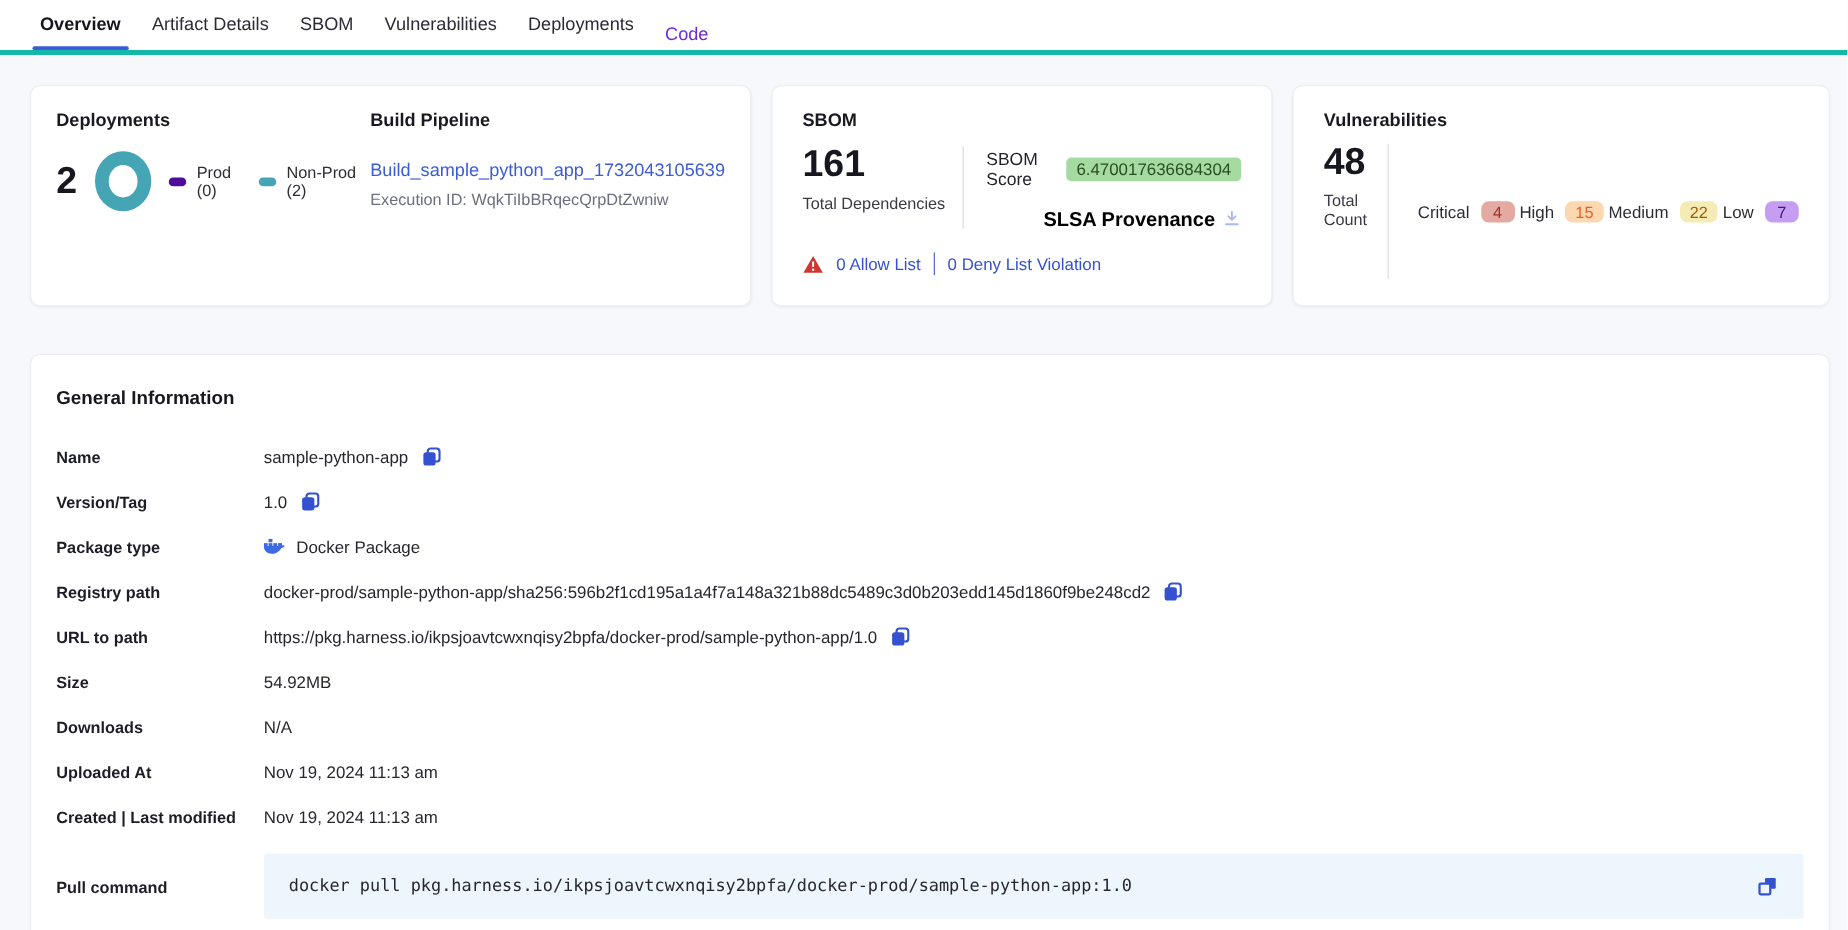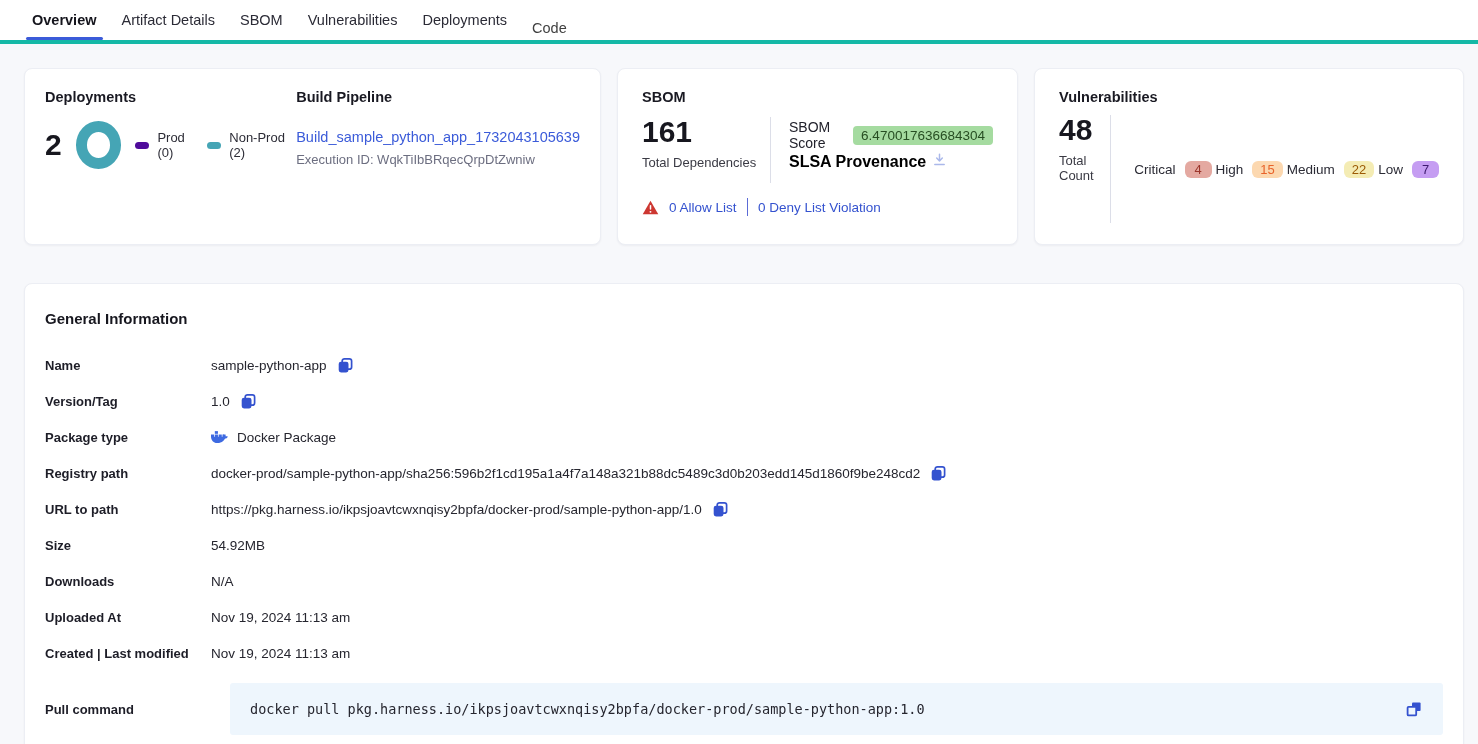--- a/index.html
+++ b/index.html
@@ -22,21 +22,21 @@
   .tab {
     display:flex; align-items:center;
     font-size:14.5px; color:#2b2b36;
     position:relative; cursor:pointer; white-space:nowrap;
   }
   .tab.active { font-weight:700; color:#15151d; }
   .tab.active::after {
     content:""; position:absolute; left:-6px; right:-6px; bottom:0;
     height:3px; background:#3b5bd9; border-radius:2px;
   }
-  .tab.disabled { color:#404040; cursor:default;margin-top:16px; }
+  .tab.disabled { color:#6d28d9; cursor:default;margin-top:16px; }
 
   
   .cards { display:flex; gap:16px; padding:24px 14px 0 24px; }
   .card {
     background:#fff; border:1px solid #eceef4; border-radius:8px;
     box-shadow:0 1px 2px rgba(40,41,61,.05);
     height:177px; padding:20px 24px;
   }
   .card-title { font-size:14.5px; font-weight:700; color:#191922; }
 
@@ -56,21 +56,21 @@
 
   .pipeline-col { flex:1; }
   .pipeline-link { margin-top:24px; font-size:14.5px; color:#3b5bd9; cursor:pointer; }
   .exec-id { margin-top:7px; font-size:13px; color:#6c6e80; }
 
   .card-sbom { width:402px; }
   .sbom-mid { display:flex; margin-top:12px; }
   .stat-col { width:128px; }
   .stat-label { font-size:13px; color:#3a3a44; margin-top:8px; }
   .vdiv { width:1px; background:#dcdee8; }
-  .sbom-right { flex:1; padding-left:18px; display:flex; flex-direction:column; align-items:flex-start; gap:1px; }
+  .sbom-right { flex:1; padding-left:18px; display:flex; flex-direction:column; align-items:flex-end; gap:16px; }
   .score-row { display:flex; align-items:center; gap:8px; margin-top:2px; }
   .score-label { font-size:14px; color:#22222c; }
   .score-badge {
     background:#a5dba0; color:#274e22;
     font-size:13.5px; padding:2px 8px; border-radius:4px; font-weight:500;
   }
   .slsa { display:flex; align-items:center; gap:6px; font-size:16px; font-weight:700; color:#000000; cursor:pointer; }
   .sbom-links { display:flex; align-items:center; gap:10px; margin-top:15px; }
   .sbom-link { font-size:13.5px; color:#3452cf; cursor:pointer; }
   .link-sep { width:1.5px; height:18px; background:#5b6bd6; }
@@ -97,21 +97,21 @@
   .info-row { display:flex; align-items:center; min-height:36px; }
   .info-label { width:166px; font-size:13px; font-weight:700; color:#1d1d27; flex:none; }
   .info-value { font-size:13.5px; color:#26262f; display:flex; align-items:center; gap:9px; }
   .copy-btn { display:inline-flex; cursor:pointer; line-height:0; }
   .docker-ic { display:inline-flex; line-height:0; }
 
   .pull-row { display:flex; align-items:center; margin-top:12px; }
   .pull-block {
     flex:1; background:#eef6fd; border-radius:3px;
     height:52px; padding:0 20px;
-    display:flex; align-items:center; justify-content:space-between;margin-left:19px;
+    display:flex; align-items:center; justify-content:space-between;
   }
   .pull-cmd { font-family:"DejaVu Sans Mono", monospace; font-size:13.5px; color:#26262f; }
 </style>
 </head>
 <body>
 
 <div class="tabbar">
   <div class="tab active">Overview</div>
   <div class="tab">Artifact Details</div>
   <div class="tab">SBOM</div>

